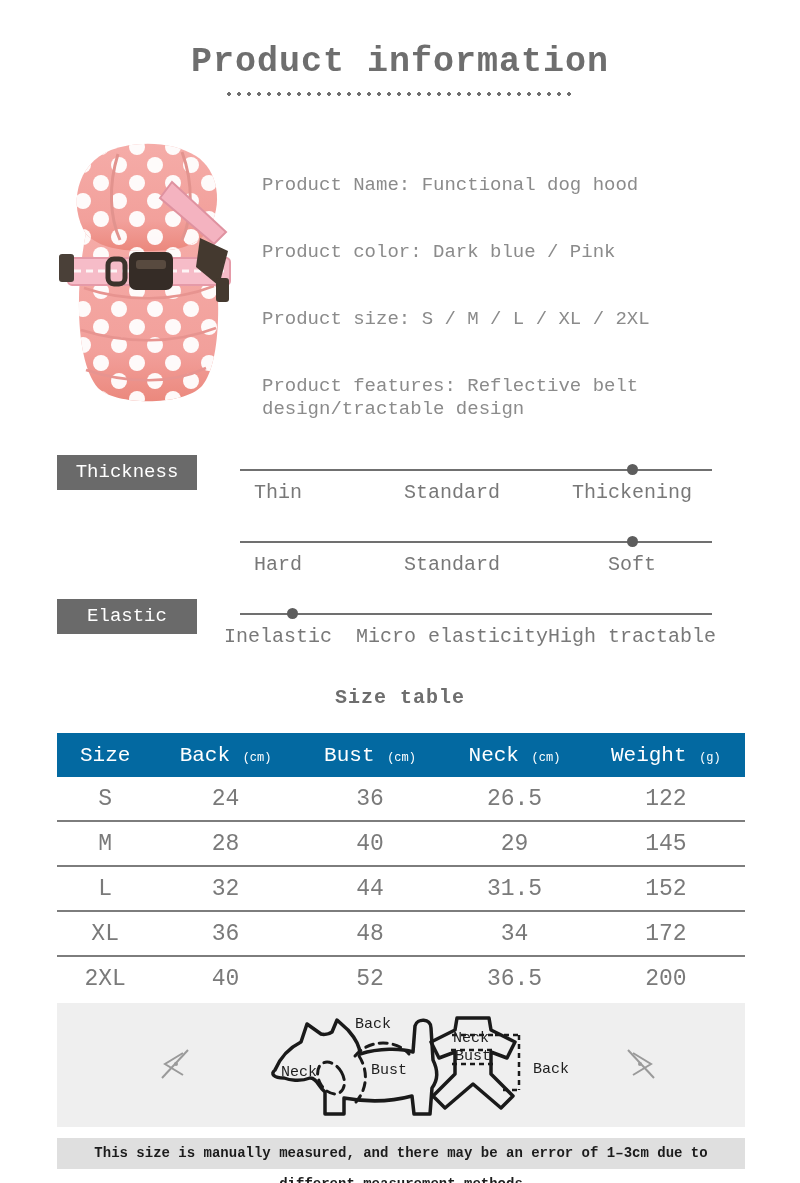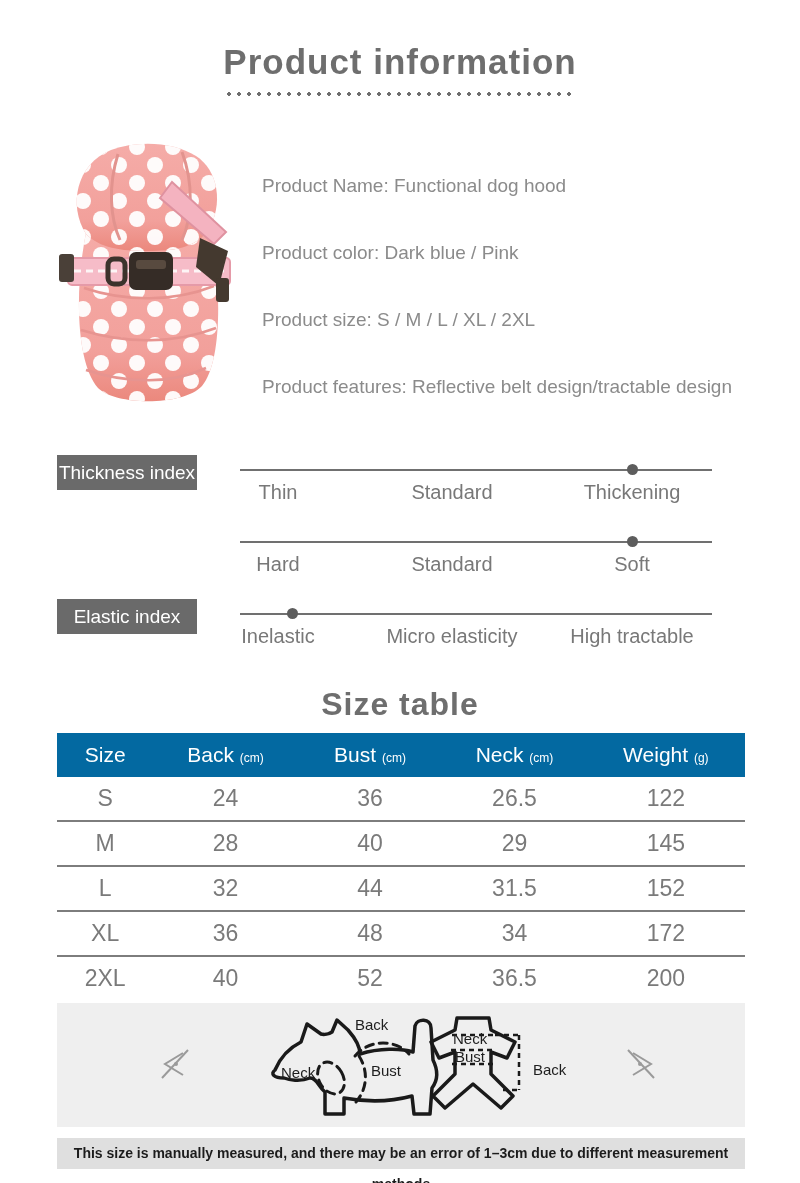--- a/index.html
+++ b/index.html
@@ -1,17 +1,17 @@
 <!DOCTYPE html>
 <html><head>
 <meta charset="utf-8">
 <style>
   html,body{margin:0;padding:0;background:#ffffff;}
   .page{position:relative;width:800px;height:1183px;background:#ffffff;overflow:hidden;
-        font-family:Liberation Sans, sans-serif;border-radius:19px;}
+        font-family:Liberation Mono, monospace;border-radius:19px;}
 
   
   .page-title{position:absolute;top:42px;left:0;width:100%;text-align:center;
     font-size:35px;font-weight:bold;color:#6e6e6e;letter-spacing:1px;}
   .title-dots{position:absolute;top:90px;left:50%;transform:translateX(-50%);
     width:352px;height:8px;
     background-image:radial-gradient(circle,#6e6e6e 1.8px,transparent 2.1px);
     background-size:10px 8px;background-repeat:repeat-x;background-position:0 50%;}
 
   
@@ -25,21 +25,21 @@
   .idx-label{position:absolute;left:0;top:0;width:140px;height:35px;line-height:35px;
     background:#6a6a6a;color:#ffffff;font-size:19px;text-align:center;}
   .scale-line{position:absolute;left:183px;top:14px;width:472px;height:2px;background:#707070;}
   .scale-dot{position:absolute;top:-5px;width:11px;height:11px;border-radius:50%;background:#5d5d5d;}
   .scale-label{position:absolute;top:26px;transform:translateX(-50%);
     font-size:20px;color:#787878;white-space:nowrap;}
   .sl-0{left:221px;} .sl-1{left:395px;} .sl-2{left:575px;}
 
   
   .size-title{position:absolute;top:686px;left:0;width:100%;text-align:center;
-    font-size:32px;font-weight:bold;color:#6e6e6e;letter-spacing:1px;}
+    font-size:20px;font-weight:bold;color:#6e6e6e;letter-spacing:1px;}
   .size-table{position:absolute;left:57px;top:733px;width:688px;border-collapse:collapse;}
   .size-table th{background:#0369a1;color:#ffffff;font-size:21px;font-weight:normal;
     height:42px;text-align:center;}
   .size-table th small{font-size:12px;font-weight:normal;}
   .size-table td{font-size:23px;color:#7a7a7a;text-align:center;height:41px;
     border-bottom:2px solid #7d7d7d;}
   .size-table tr:last-child td{border-bottom:none;text-align:center;}
 
   
   .measure-section{position:absolute;left:57px;top:1003px;width:688px;height:124px;background:#efefef;}

